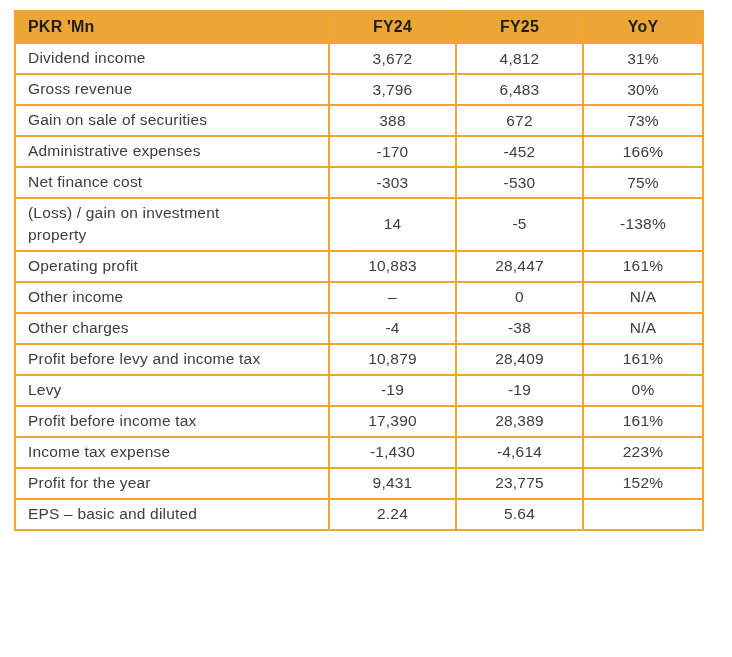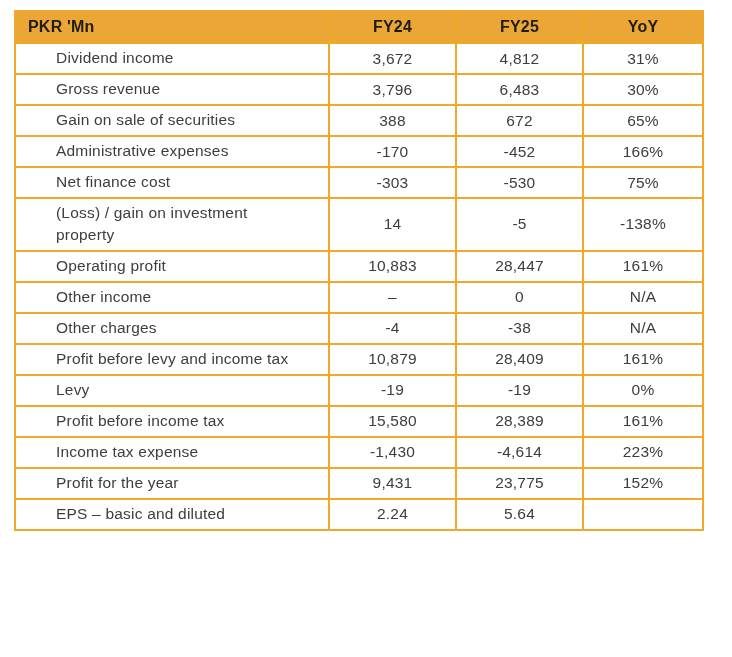--- a/index.html
+++ b/index.html
@@ -51,21 +51,20 @@
     color: var(--body-text, #3d3d3d);
     vertical-align: middle;
   }
   table.fin-table td.label {
     text-align: left;
   }
   table.fin-table td.label .label-inner {
     display: block;
     max-width: 240px;
     line-height: 1.45;
-    margin-left: 28px;
   }
   table.fin-table td.num {
     text-align: center;
   }
 </style>
 </head>
 <body>
 
 <div class="page">
   <table class="fin-table">
@@ -102,21 +101,21 @@
     <td class="num">6,483</td>
     <td class="num">30%</td>
   </tr>
 
   <tr>
     <td class="label">
       <span class="label-inner">Gain on sale of securities</span>
     </td>
     <td class="num">388</td>
     <td class="num">672</td>
-    <td class="num">65%</td>
+    <td class="num">73%</td>
   </tr>
 
   <tr>
     <td class="label">
       <span class="label-inner">Administrative expenses</span>
     </td>
     <td class="num">-170</td>
     <td class="num">-452</td>
     <td class="num">166%</td>
   </tr>
@@ -182,21 +181,21 @@
     </td>
     <td class="num">-19</td>
     <td class="num">-19</td>
     <td class="num">0%</td>
   </tr>
 
   <tr>
     <td class="label">
       <span class="label-inner">Profit before income tax</span>
     </td>
-    <td class="num">15,580</td>
+    <td class="num">17,390</td>
     <td class="num">28,389</td>
     <td class="num">161%</td>
   </tr>
 
   <tr>
     <td class="label">
       <span class="label-inner">Income tax expense</span>
     </td>
     <td class="num">-1,430</td>
     <td class="num">-4,614</td>

